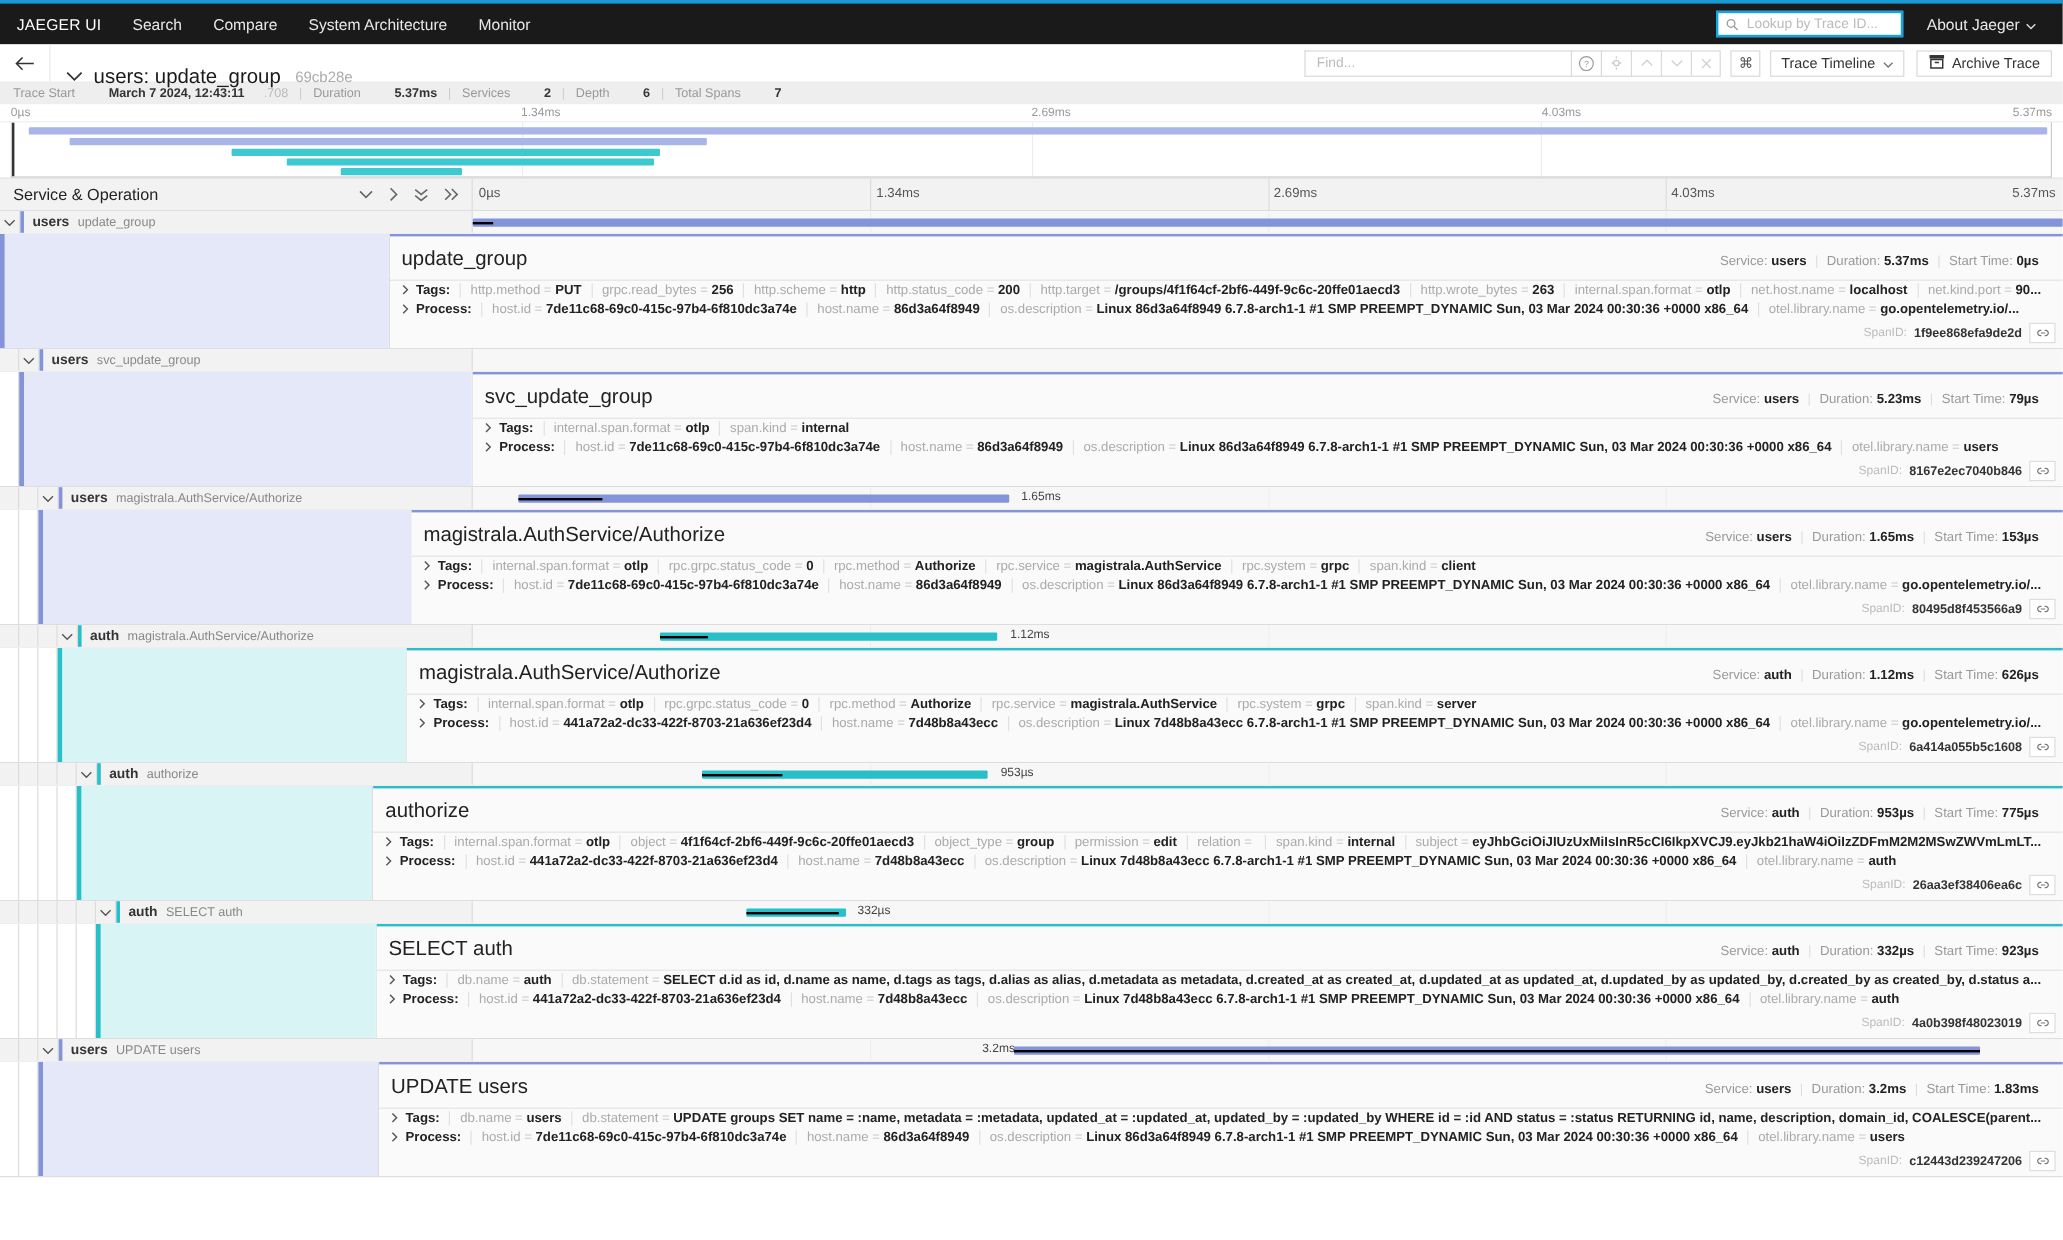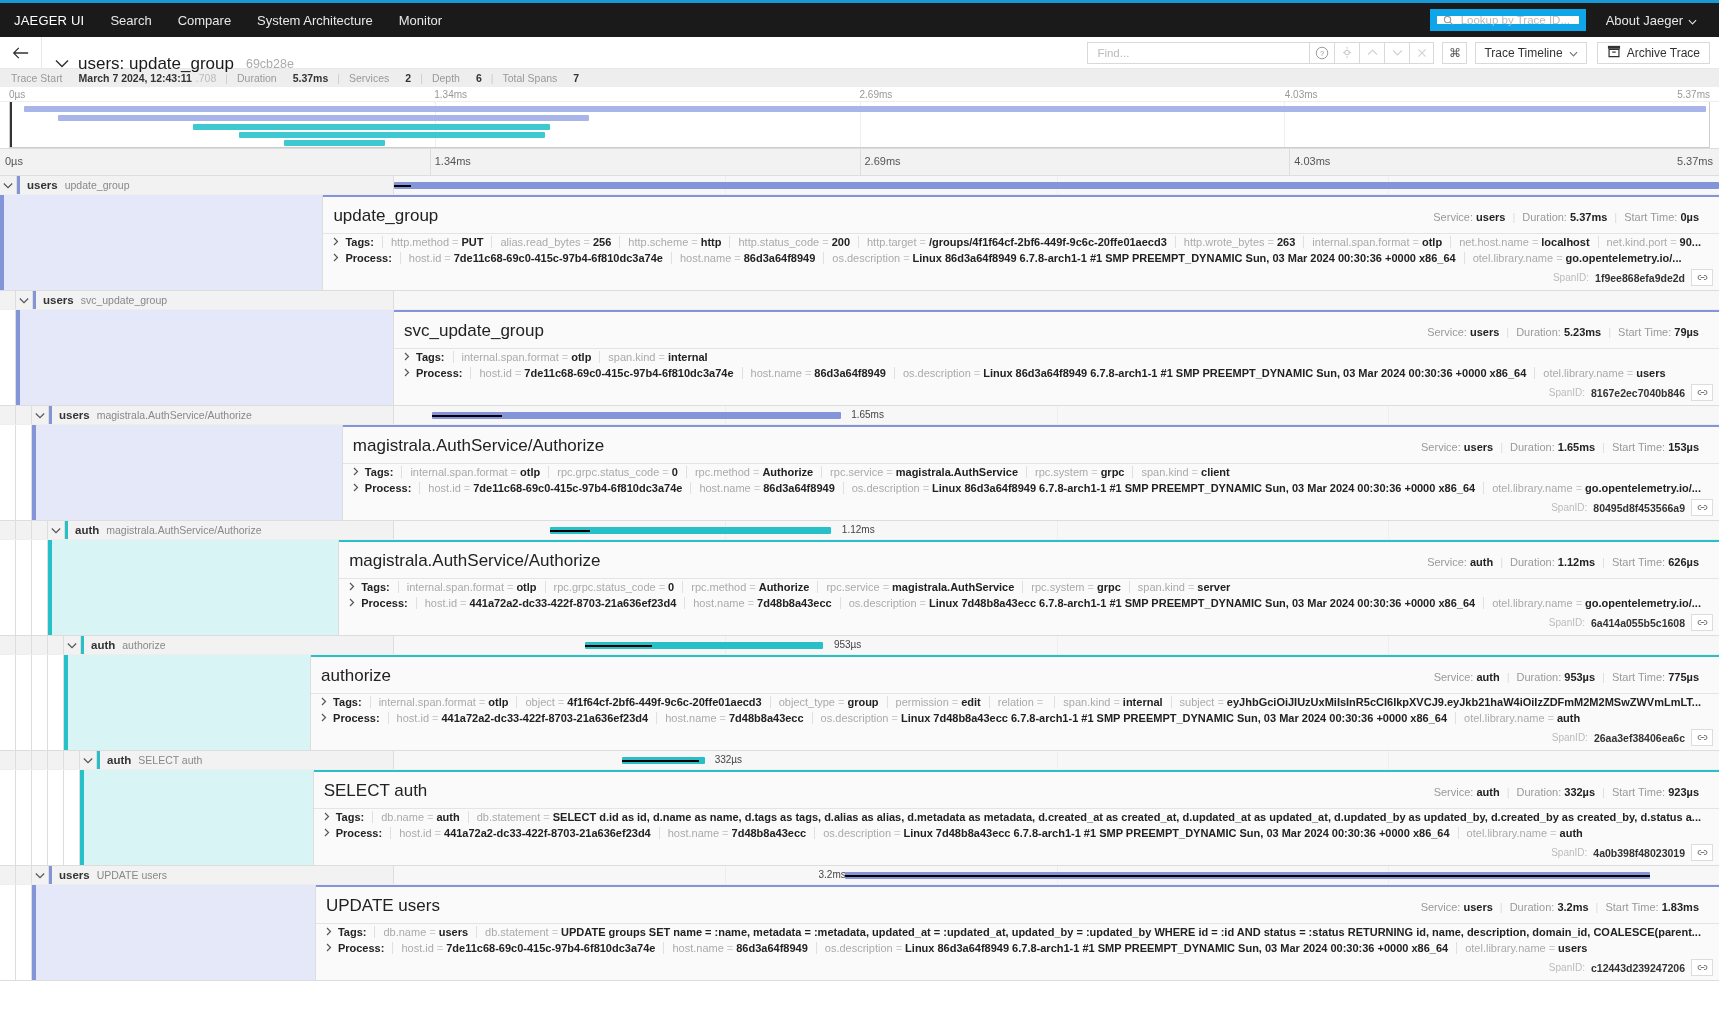--- a/index.html
+++ b/index.html
@@ -34,21 +34,21 @@
     font-size: 13px;
     color: #e8e8e8;
     margin-right: 26px;
     cursor: pointer;
   }
   .nav-spacer { flex: 1; }
   .trace-lookup {
     width: 156px;
     height: 22px;
     background: #fff;
-    border: 7px solid #0ea5e9;
+    border: 2px solid #0ea5e9;
     display: flex;
     align-items: center;
     padding: 0 6px;
     margin-right: 20px;
   }
   .trace-lookup .mag { margin-right: 5px; flex: none; display:flex; }
   .trace-lookup input {
     border: 0; outline: 0; width: 100%;
     font-family: "Liberation Sans", sans-serif;
     font-size: 11.5px; color: #333; background: transparent;
@@ -135,21 +135,21 @@
   
   .meta-bar {
     height: 18px;
     background: #eee;
     display: flex; align-items: center;
     padding-left: 11px;
     font-size: 10.5px;
     color: #999;
     gap: 0;
   }
-  .meta-item { margin-right: 9px; display: flex; gap: 4px; align-items:center; }
+  .meta-item { margin-right: 9px; display: flex; gap: 16px; align-items:center; }
   .meta-item b { color: #333; font-weight: 700; margin-left: 12px; }
   .meta-sub { color: #bbb; font-weight: 400; }
   .meta-divider { color: #ccc; margin-right: 9px; }
 
   
   .minimap {
     background: #fff;
     border-bottom: 1px solid #ddd;
     position: relative;
     height: 62px;
@@ -452,20 +452,45 @@
       <div class="mm-gridline" style="left: 75%;"></div>
       <div class="mm-bar" style="left: 0.8%; width: 99%; top: 4px; background: rgb(169, 180, 232);"></div>
       <div class="mm-bar" style="left: 2.8%; width: 31.3%; top: 13px; background: rgb(169, 180, 232);"></div>
       <div class="mm-bar" style="left: 10.8%; width: 21%; top: 22px; background: rgb(62, 200, 207);"></div>
       <div class="mm-bar" style="left: 13.5%; width: 18%; top: 30px; background: rgb(62, 200, 207);"></div>
       <div class="mm-bar" style="left: 16.1%; width: 6%; top: 38px; background: rgb(62, 200, 207);"></div>
     </div>
 </div>
 
 <div class="col-header">
+  <div class="col-header-left">
+    <span class="col-title">Service &amp; Operation</span>
+    <div class="col-tools">
+      <span>
+          <svg width="12" height="8" viewBox="0 0 12 8">
+            <path d="M1 1.5l5 5 5-5" fill="none" stroke="#666" stroke-width="1.3"></path>
+          </svg>
+        </span>
+      <span>
+          <svg width="8" height="12" viewBox="0 0 8 12">
+            <path d="M1.5 1l5 5-5 5" fill="none" stroke="#666" stroke-width="1.3"></path>
+          </svg>
+        </span>
+      <span>
+          <svg width="12" height="12" viewBox="0 0 12 12">
+            <path d="M1 2l5 4 5-4M1 7l5 4 5-4" fill="none" stroke="#666" stroke-width="1.3"></path>
+          </svg>
+        </span>
+      <span>
+          <svg width="12" height="12" viewBox="0 0 12 12">
+            <path d="M1 1.5l4.5 4.5L1 10.5M6.5 1.5L11 6l-4.5 4.5" fill="none" stroke="#666" stroke-width="1.3"></path>
+          </svg>
+        </span>
+    </div>
+  </div>
   <div class="col-header-right" id="col-header-right">
       <div class="ch-tick" style="left: calc(0% + 5px);">0µs</div>
       <div class="ch-gridline" style="left: 25%;"></div>
       <div class="ch-tick" style="left: calc(25% + 5px);">1.34ms</div>
       <div class="ch-gridline" style="left: 50%;"></div>
       <div class="ch-tick" style="left: calc(50% + 5px);">2.69ms</div>
       <div class="ch-gridline" style="left: 75%;"></div>
       <div class="ch-tick" style="left: calc(75% + 5px);">4.03ms</div>
       <div class="ch-tick" style="right: 6px;">5.37ms</div>
     </div>
@@ -512,21 +537,21 @@
           <span class="chev"><svg width="6" height="9" viewBox="0 0 6 9">
               <path d="M1 1l3.5 3.5L1 8" fill="none" stroke="#555" stroke-width="1.2"></path>
             </svg></span>
           <span class="rowlabel">Tags:</span>
           <span class="kv">
             <span class="k">http.method</span>
             <span class="eq">=</span>
             <span class="v">PUT</span>
           </span>
           <span class="kv">
-            <span class="k">alias.read_bytes</span>
+            <span class="k">grpc.read_bytes</span>
             <span class="eq">=</span>
             <span class="v">256</span>
           </span>
           <span class="kv">
             <span class="k">http.scheme</span>
             <span class="eq">=</span>
             <span class="v">http</span>
           </span>
           <span class="kv">
             <span class="k">http.status_code</span>

